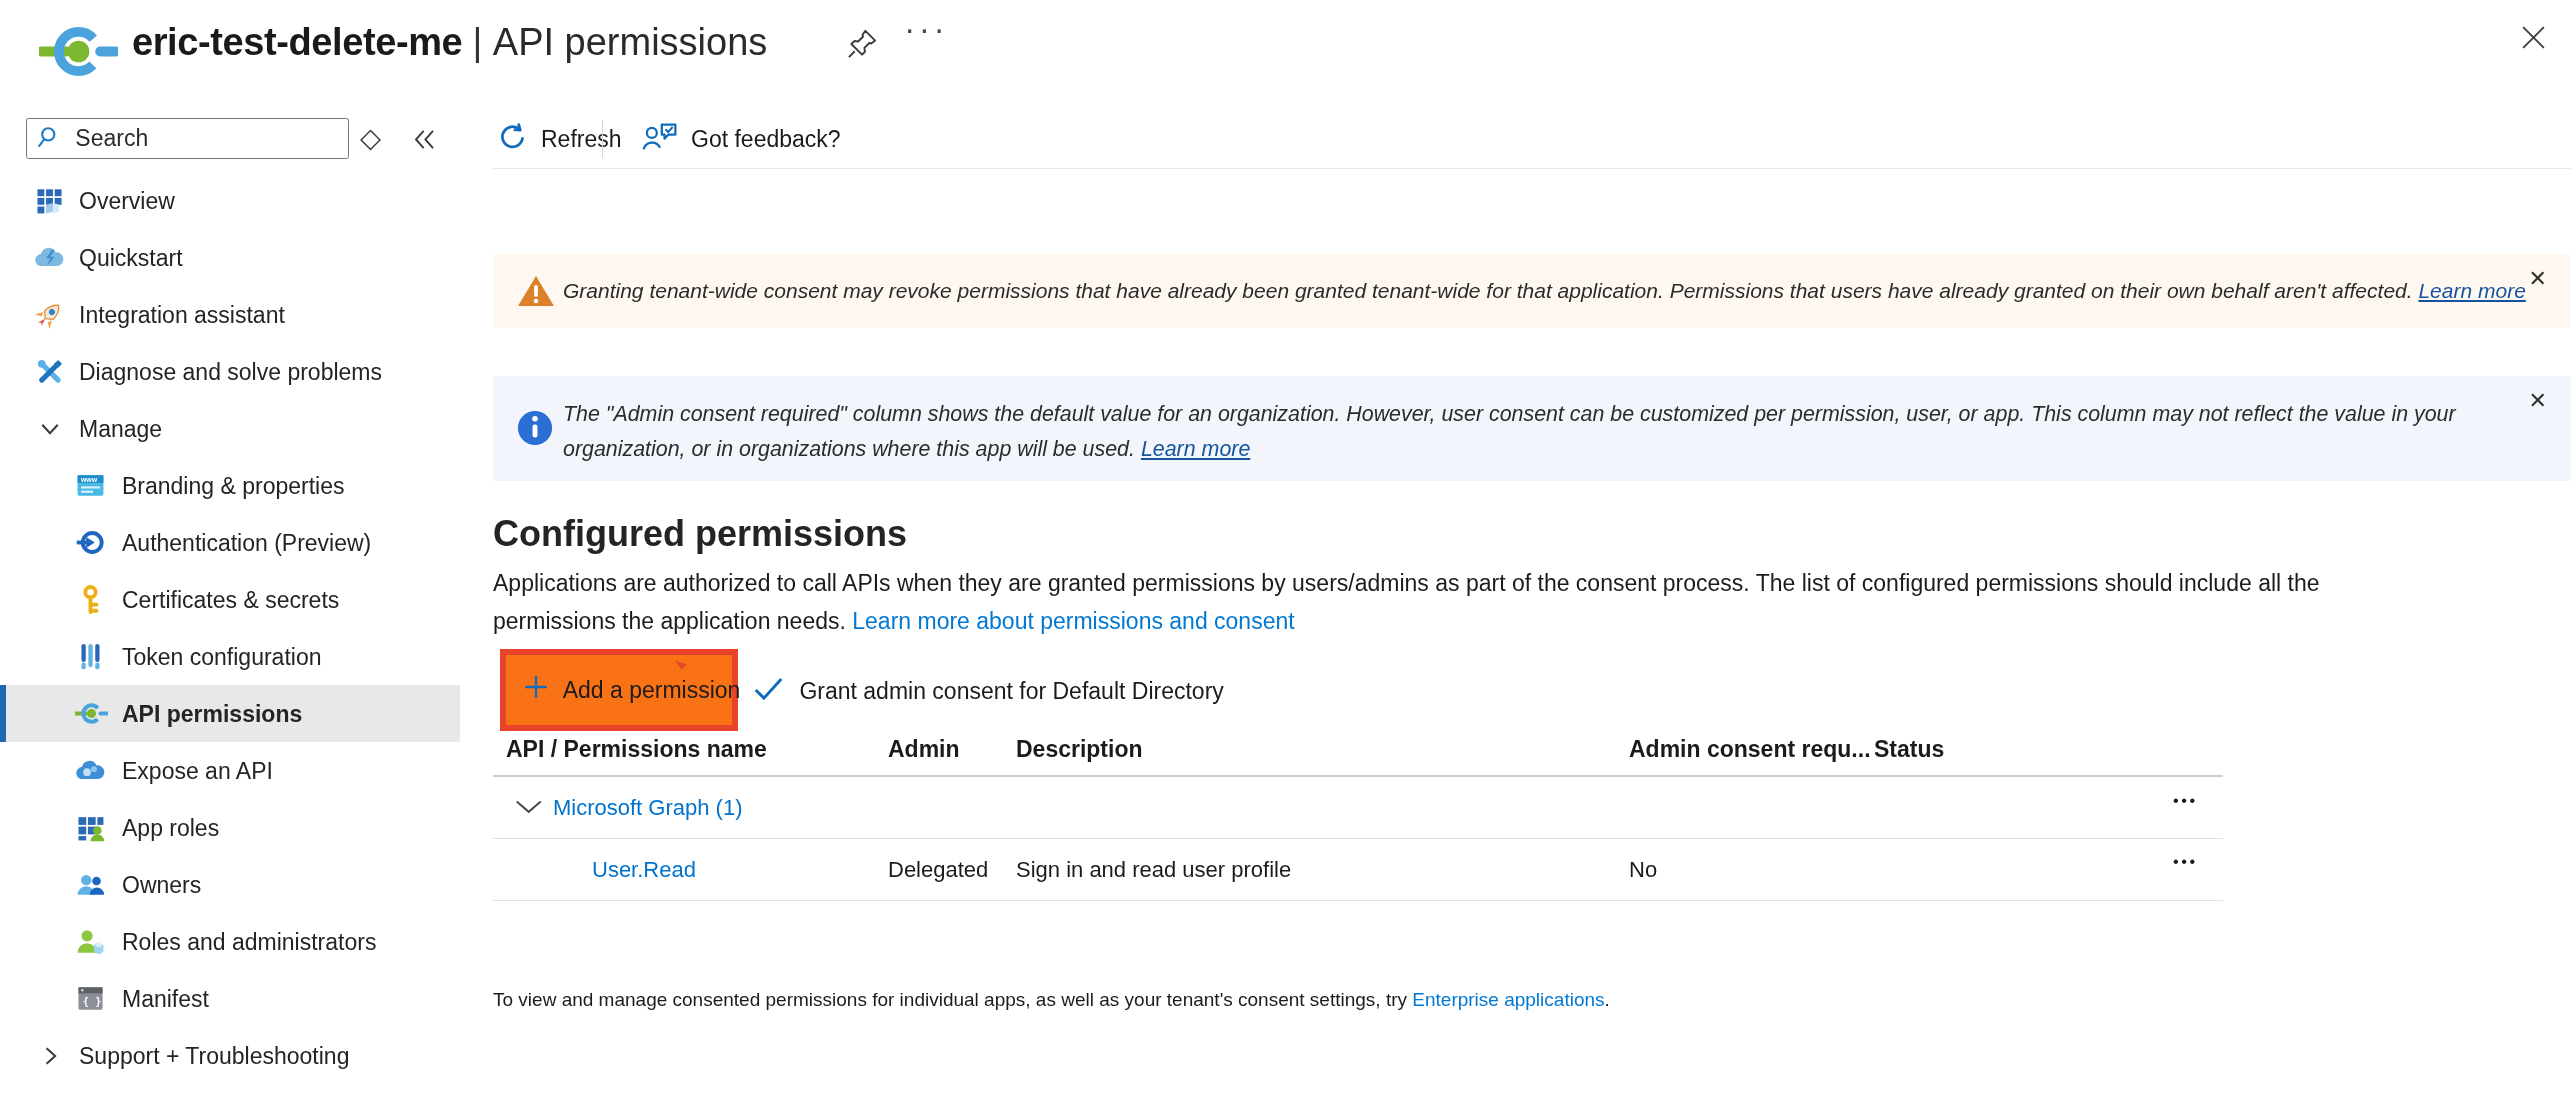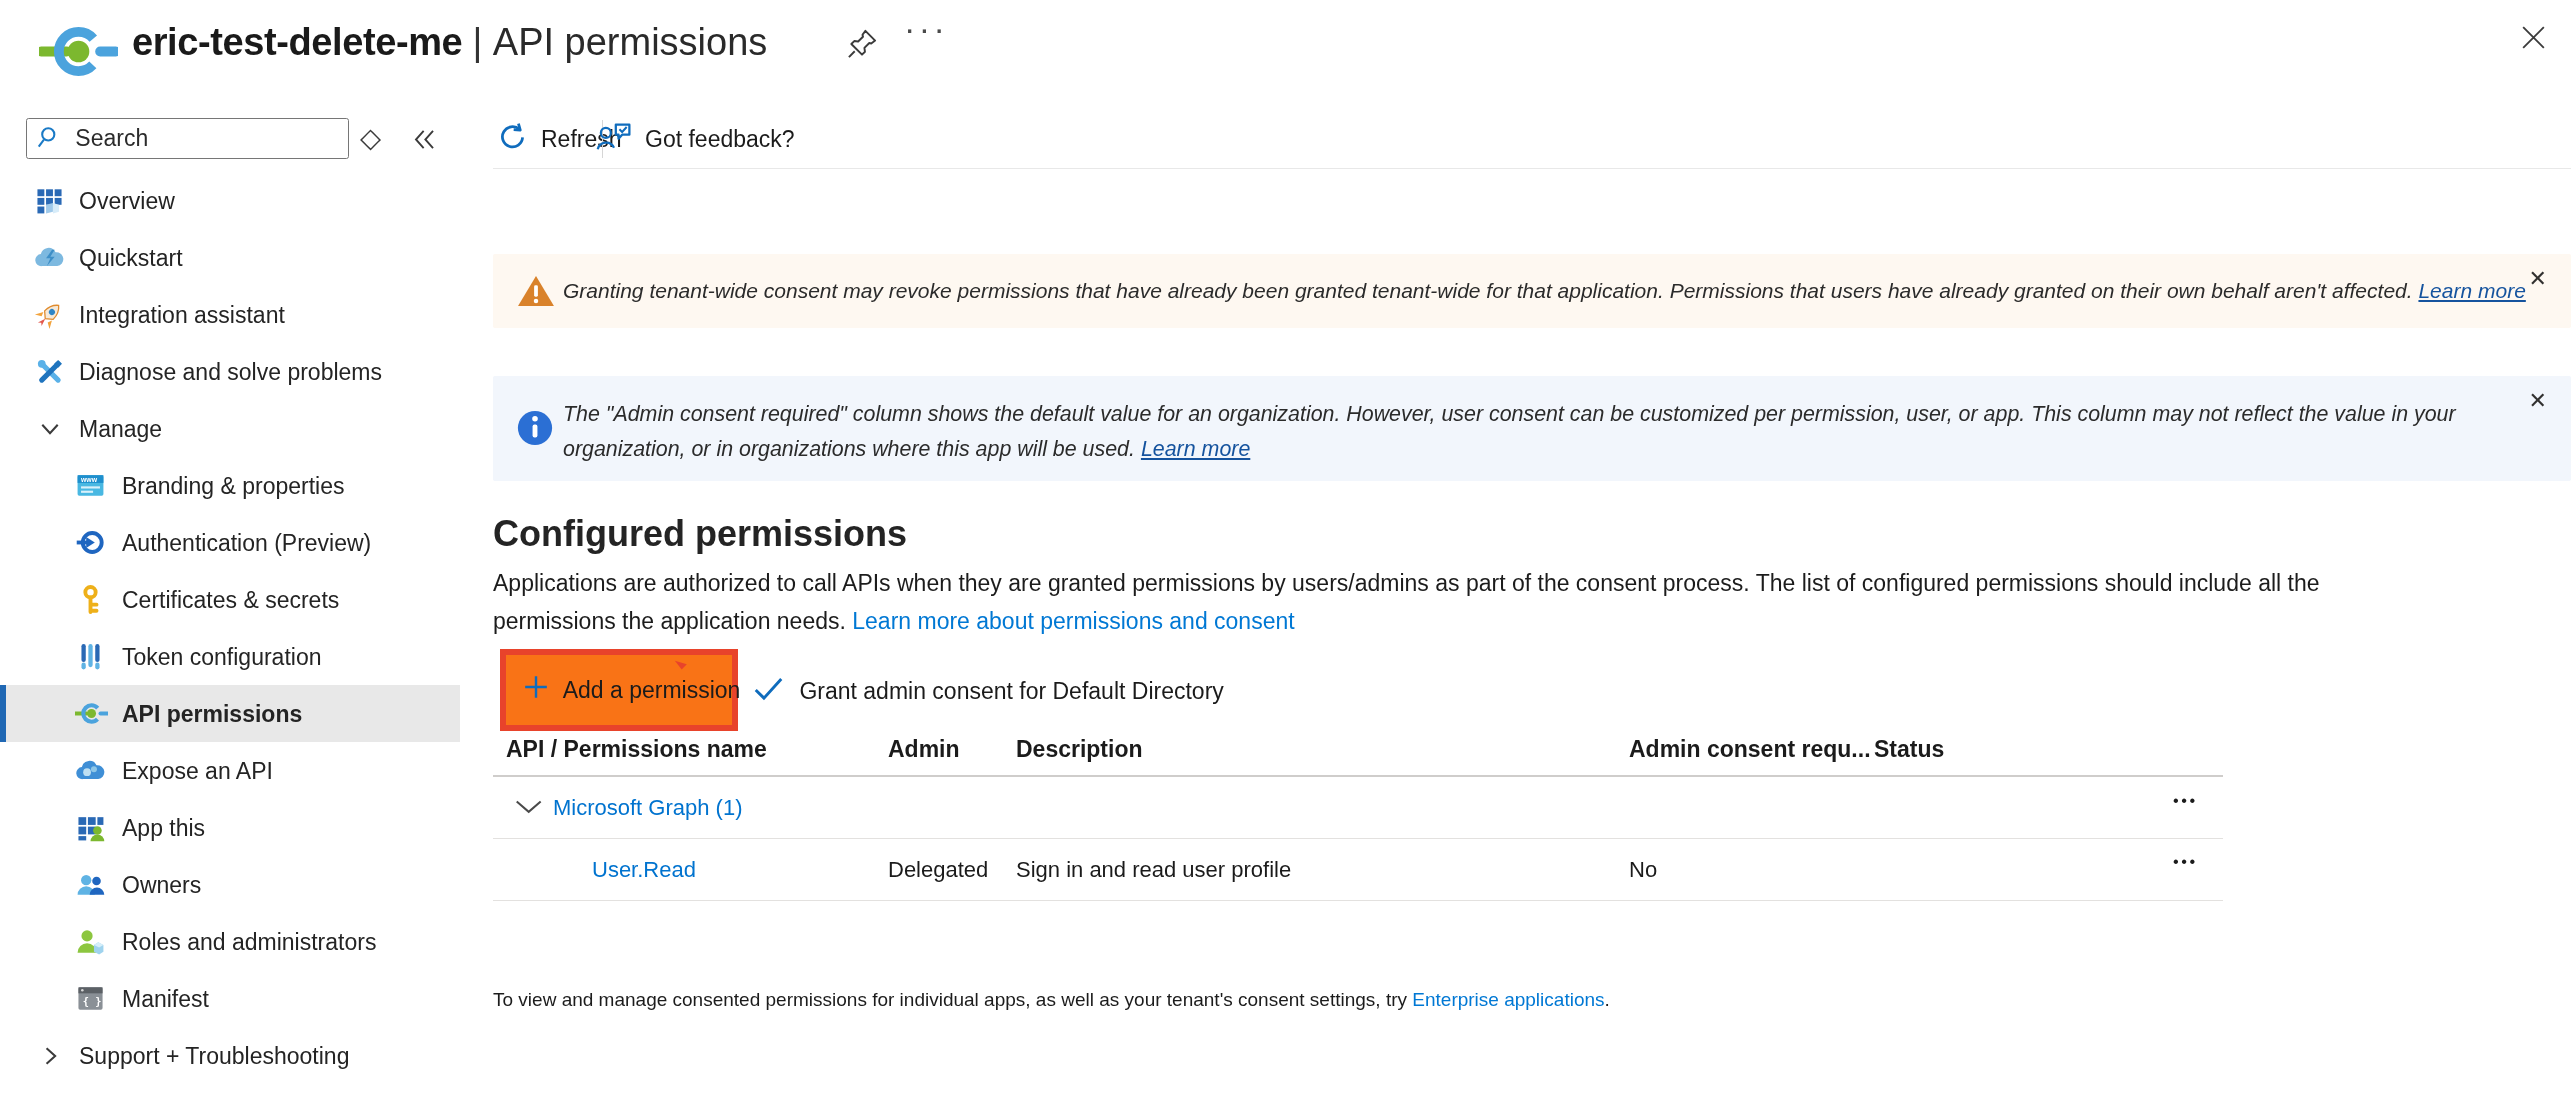--- a/index.html
+++ b/index.html
@@ -30,21 +30,21 @@
   .nav-row .lbl { position:absolute; left:79px; top:50%; transform:translateY(-50%); font-size:23px; color:#242424; white-space:nowrap; }
   .nav-row.child .icon { left:75px; }
   .nav-row.child .lbl { left:122px; }
   .nav-row.selected { background:#e8e8e8; width:460px; }
   .nav-row.selected::before { content:""; position:absolute; left:0; top:0; bottom:0; width:6px; background:#2068b4; }
   .nav-row.selected .lbl { font-weight:bold; }
 
   
   .btn-refresh, .btn-feedback { position:absolute; top:120px; height:38px; display:flex; align-items:center; gap:12px; font-size:23px; color:#1b1b1b; cursor:pointer; }
   .btn-refresh { left:496px; }
-  .btn-feedback { left:595px; }
+  .btn-feedback { left:641px; }
   .toolbar-sep { position:absolute; left:602px; top:120px; width:0.9px; height:38px; background:#d6d6d6; }
   .toolbar-divider { position:absolute; left:493px; top:168px; width:2078px; height:0.9px; background:#e8e8e8; }
 
   
   .banner { position:absolute; left:493px; width:2078px; border-radius:1.7px;font-style:italic; }
   .banner-warning { top:254px; height:74px; background:#fef8f1; }
   .banner-info { top:376px; height:105px; background:#f2f6fc; }
   .banner .b-icon { position:absolute; left:24px; }
   .banner-warning .b-icon { top:20px; }
   .banner-info .b-icon { top:34px; }
@@ -250,21 +250,21 @@
               <rect x="4" y="6" width="9" height="9"></rect>
               <rect x="15" y="6" width="9" height="9"></rect>
               <rect x="26" y="6" width="7" height="9"></rect>
               <rect x="4" y="17" width="9" height="9"></rect>
               <rect x="15" y="17" width="9" height="9"></rect>
               <rect x="4" y="28" width="9" height="5"></rect>
             </g>
             <circle cx="26" cy="21.5" r="5" fill="#7cb82f"></circle>
             <path d="M18 34 a8 8 0 0 1 16 0 z" fill="#7cb82f"></path>
           </svg></span>
-      <span class="lbl">App this</span>
+      <span class="lbl">App roles</span>
     </div>
 
     <div class="nav-row child">
       <span class="icon"><svg width="31" height="31" viewBox="0 0 36 36">
             <circle cx="13" cy="13" r="6" fill="#5fb3e4"></circle>
             <path d="M3 30 a10 10 0 0 1 20 0 z" fill="#5fb3e4"></path>
             <circle cx="25" cy="14" r="5" fill="#1f66c0"></circle>
             <path d="M17 30 a8.5 8.5 0 0 1 17 0 z" fill="#1f66c0"></path>
           </svg></span>
       <span class="lbl">Owners</span>

